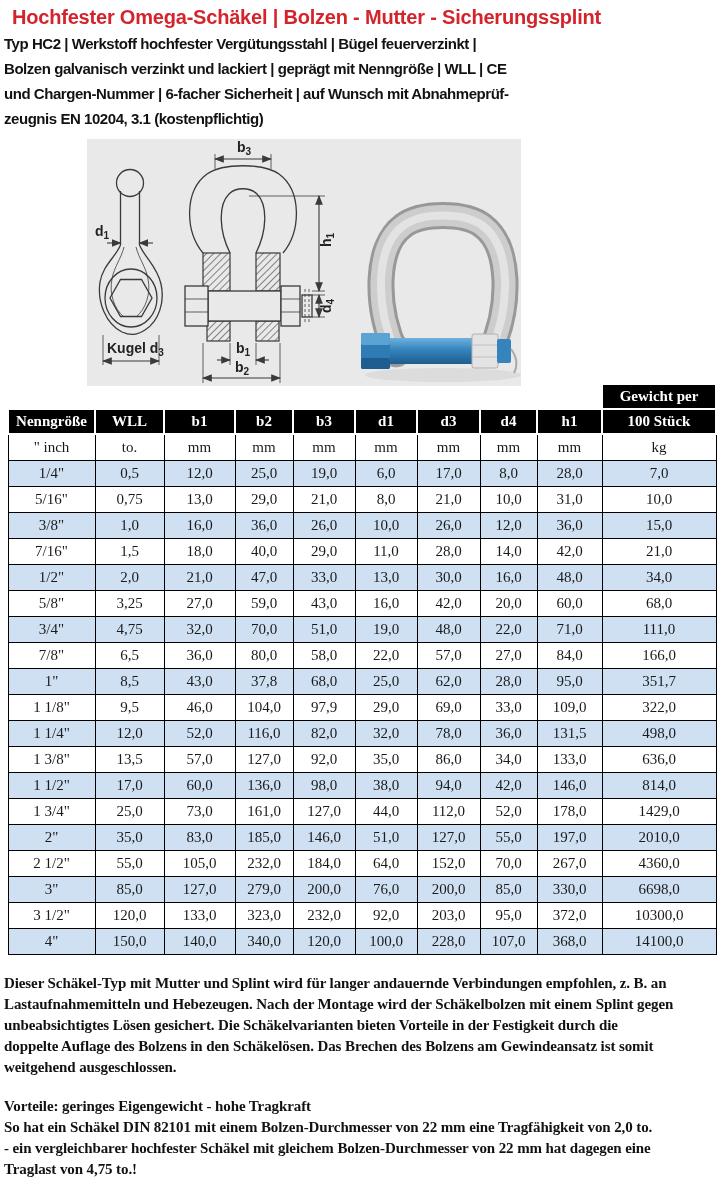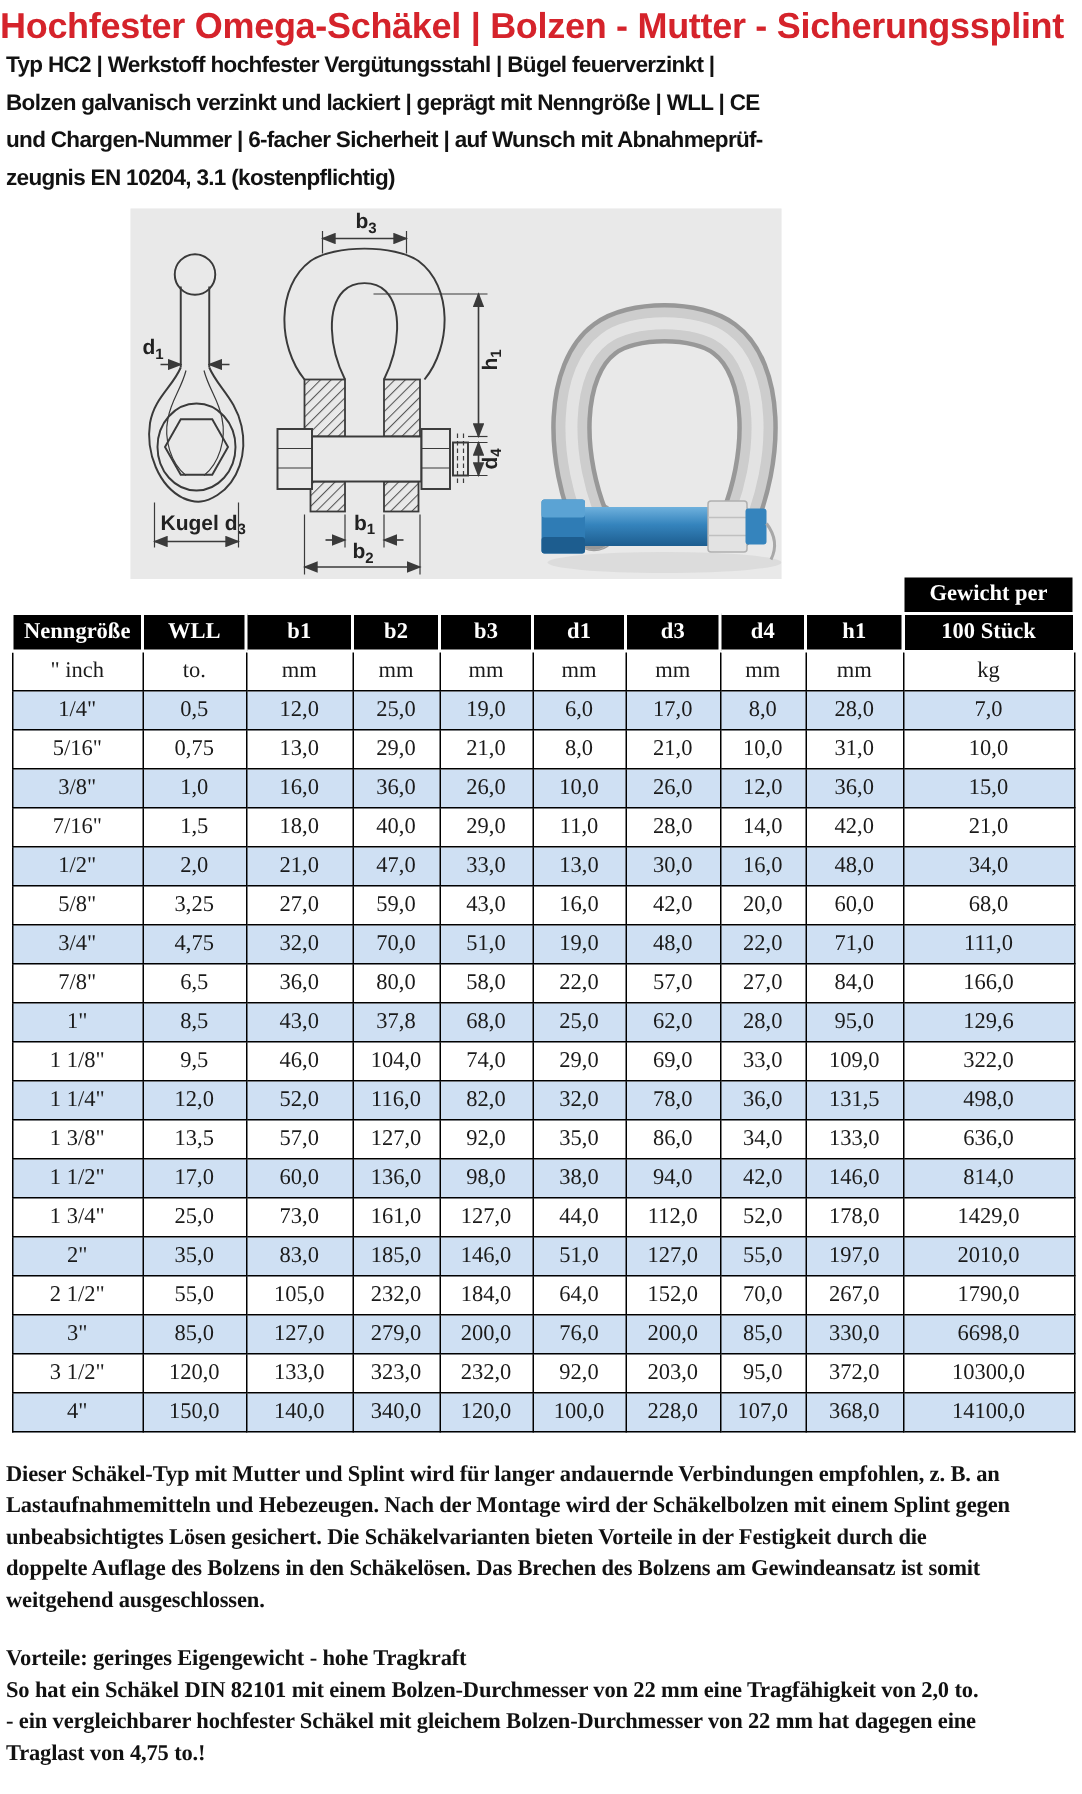--- a/index.html
+++ b/index.html
@@ -1,18 +1,18 @@
 <!DOCTYPE html>
 <html><head>
 <meta charset="utf-8">
 <style>
   html,body{margin:0;padding:0;background:#fff;}
   body{width:721px;height:1196px;overflow:hidden;font-family:"Liberation Sans",sans-serif;}
   .page{position:relative;width:721px;}
-  .title{color:#d5232b;font-size:24px;font-weight:bold;line-height:25px;margin:5px 0 0 0;white-space:nowrap;letter-spacing:-0.2px;}
+  .title{color:#d5232b;font-size:20px;font-weight:bold;line-height:25px;margin:5px 0 0 12px;white-space:nowrap;letter-spacing:-0.2px;}
   .subtitle{color:#121212;font-size:15px;font-weight:bold;line-height:25px;margin:1px 0 0 4px;white-space:nowrap;letter-spacing:-0.45px;}
   .figure{margin:8px 0 0 87px;width:434px;height:247px;background:#e9e9e9;}
   .figure svg{display:block;}
   .dim{stroke:#3a3a3a;stroke-width:1.1;fill:none;}
   .thin{stroke:#3a3a3a;stroke-width:0.8;fill:none;}
   .draw{stroke:#3a3a3a;stroke-width:1.3;fill:none;}
   .drawfill{stroke:#3a3a3a;stroke-width:1.3;fill:#e9e9e9;}
   .lbl{font-family:"Liberation Sans",sans-serif;font-size:14px;font-weight:bold;fill:#222;}
   .sub{font-size:10px;}
   table.spec{border-collapse:collapse;margin:22px 0 0 7px;font-family:"Liberation Serif",serif;font-size:15px;color:#1a1a1a;text-align:center;table-layout:fixed;}
@@ -267,28 +267,28 @@
         <tr class="alt">
           <td>1"</td>
           <td>8,5</td>
           <td>43,0</td>
           <td>37,8</td>
           <td>68,0</td>
           <td>25,0</td>
           <td>62,0</td>
           <td>28,0</td>
           <td>95,0</td>
-          <td>129,6</td>
+          <td>351,7</td>
         </tr>
         <tr>
           <td>1 1/8"</td>
           <td>9,5</td>
           <td>46,0</td>
           <td>104,0</td>
-          <td>74,0</td>
+          <td>97,9</td>
           <td>29,0</td>
           <td>69,0</td>
           <td>33,0</td>
           <td>109,0</td>
           <td>322,0</td>
         </tr>
         <tr class="alt">
           <td>1 1/4"</td>
           <td>12,0</td>
           <td>52,0</td>
@@ -351,21 +351,21 @@
         <tr>
           <td>2 1/2"</td>
           <td>55,0</td>
           <td>105,0</td>
           <td>232,0</td>
           <td>184,0</td>
           <td>64,0</td>
           <td>152,0</td>
           <td>70,0</td>
           <td>267,0</td>
-          <td>1790,0</td>
+          <td>4360,0</td>
         </tr>
         <tr class="alt">
           <td>3"</td>
           <td>85,0</td>
           <td>127,0</td>
           <td>279,0</td>
           <td>200,0</td>
           <td>76,0</td>
           <td>200,0</td>
           <td>85,0</td>

